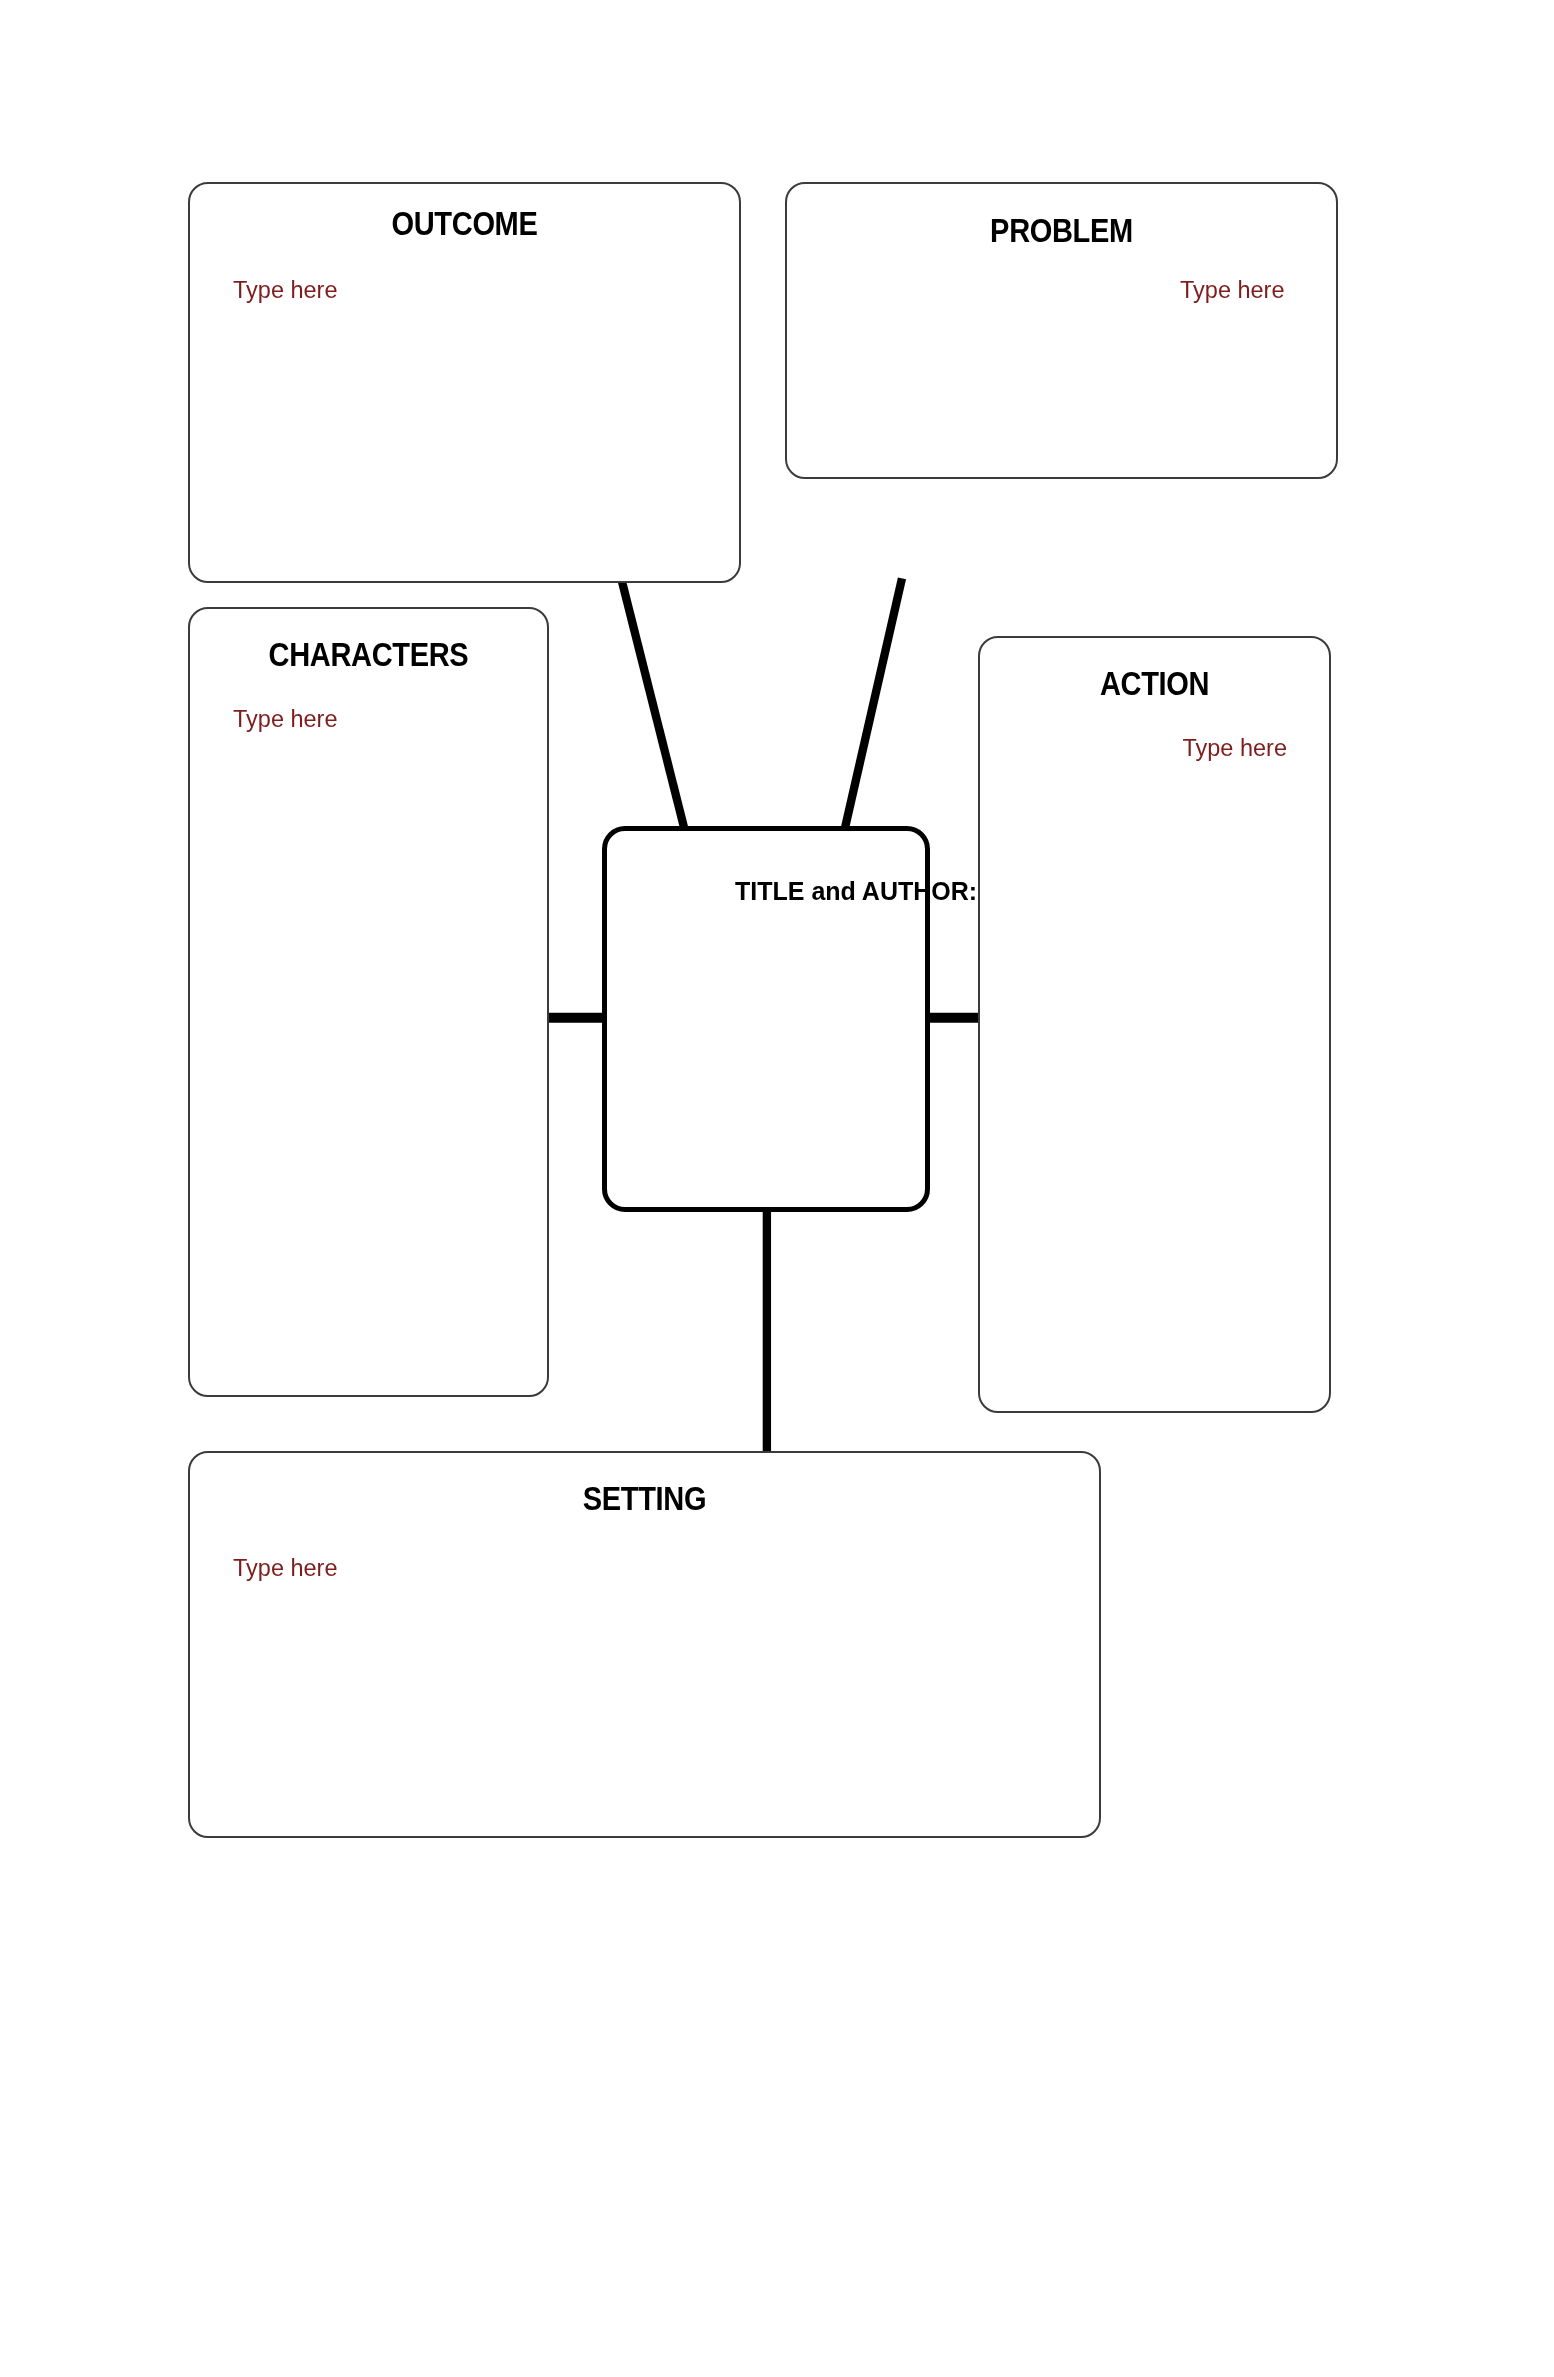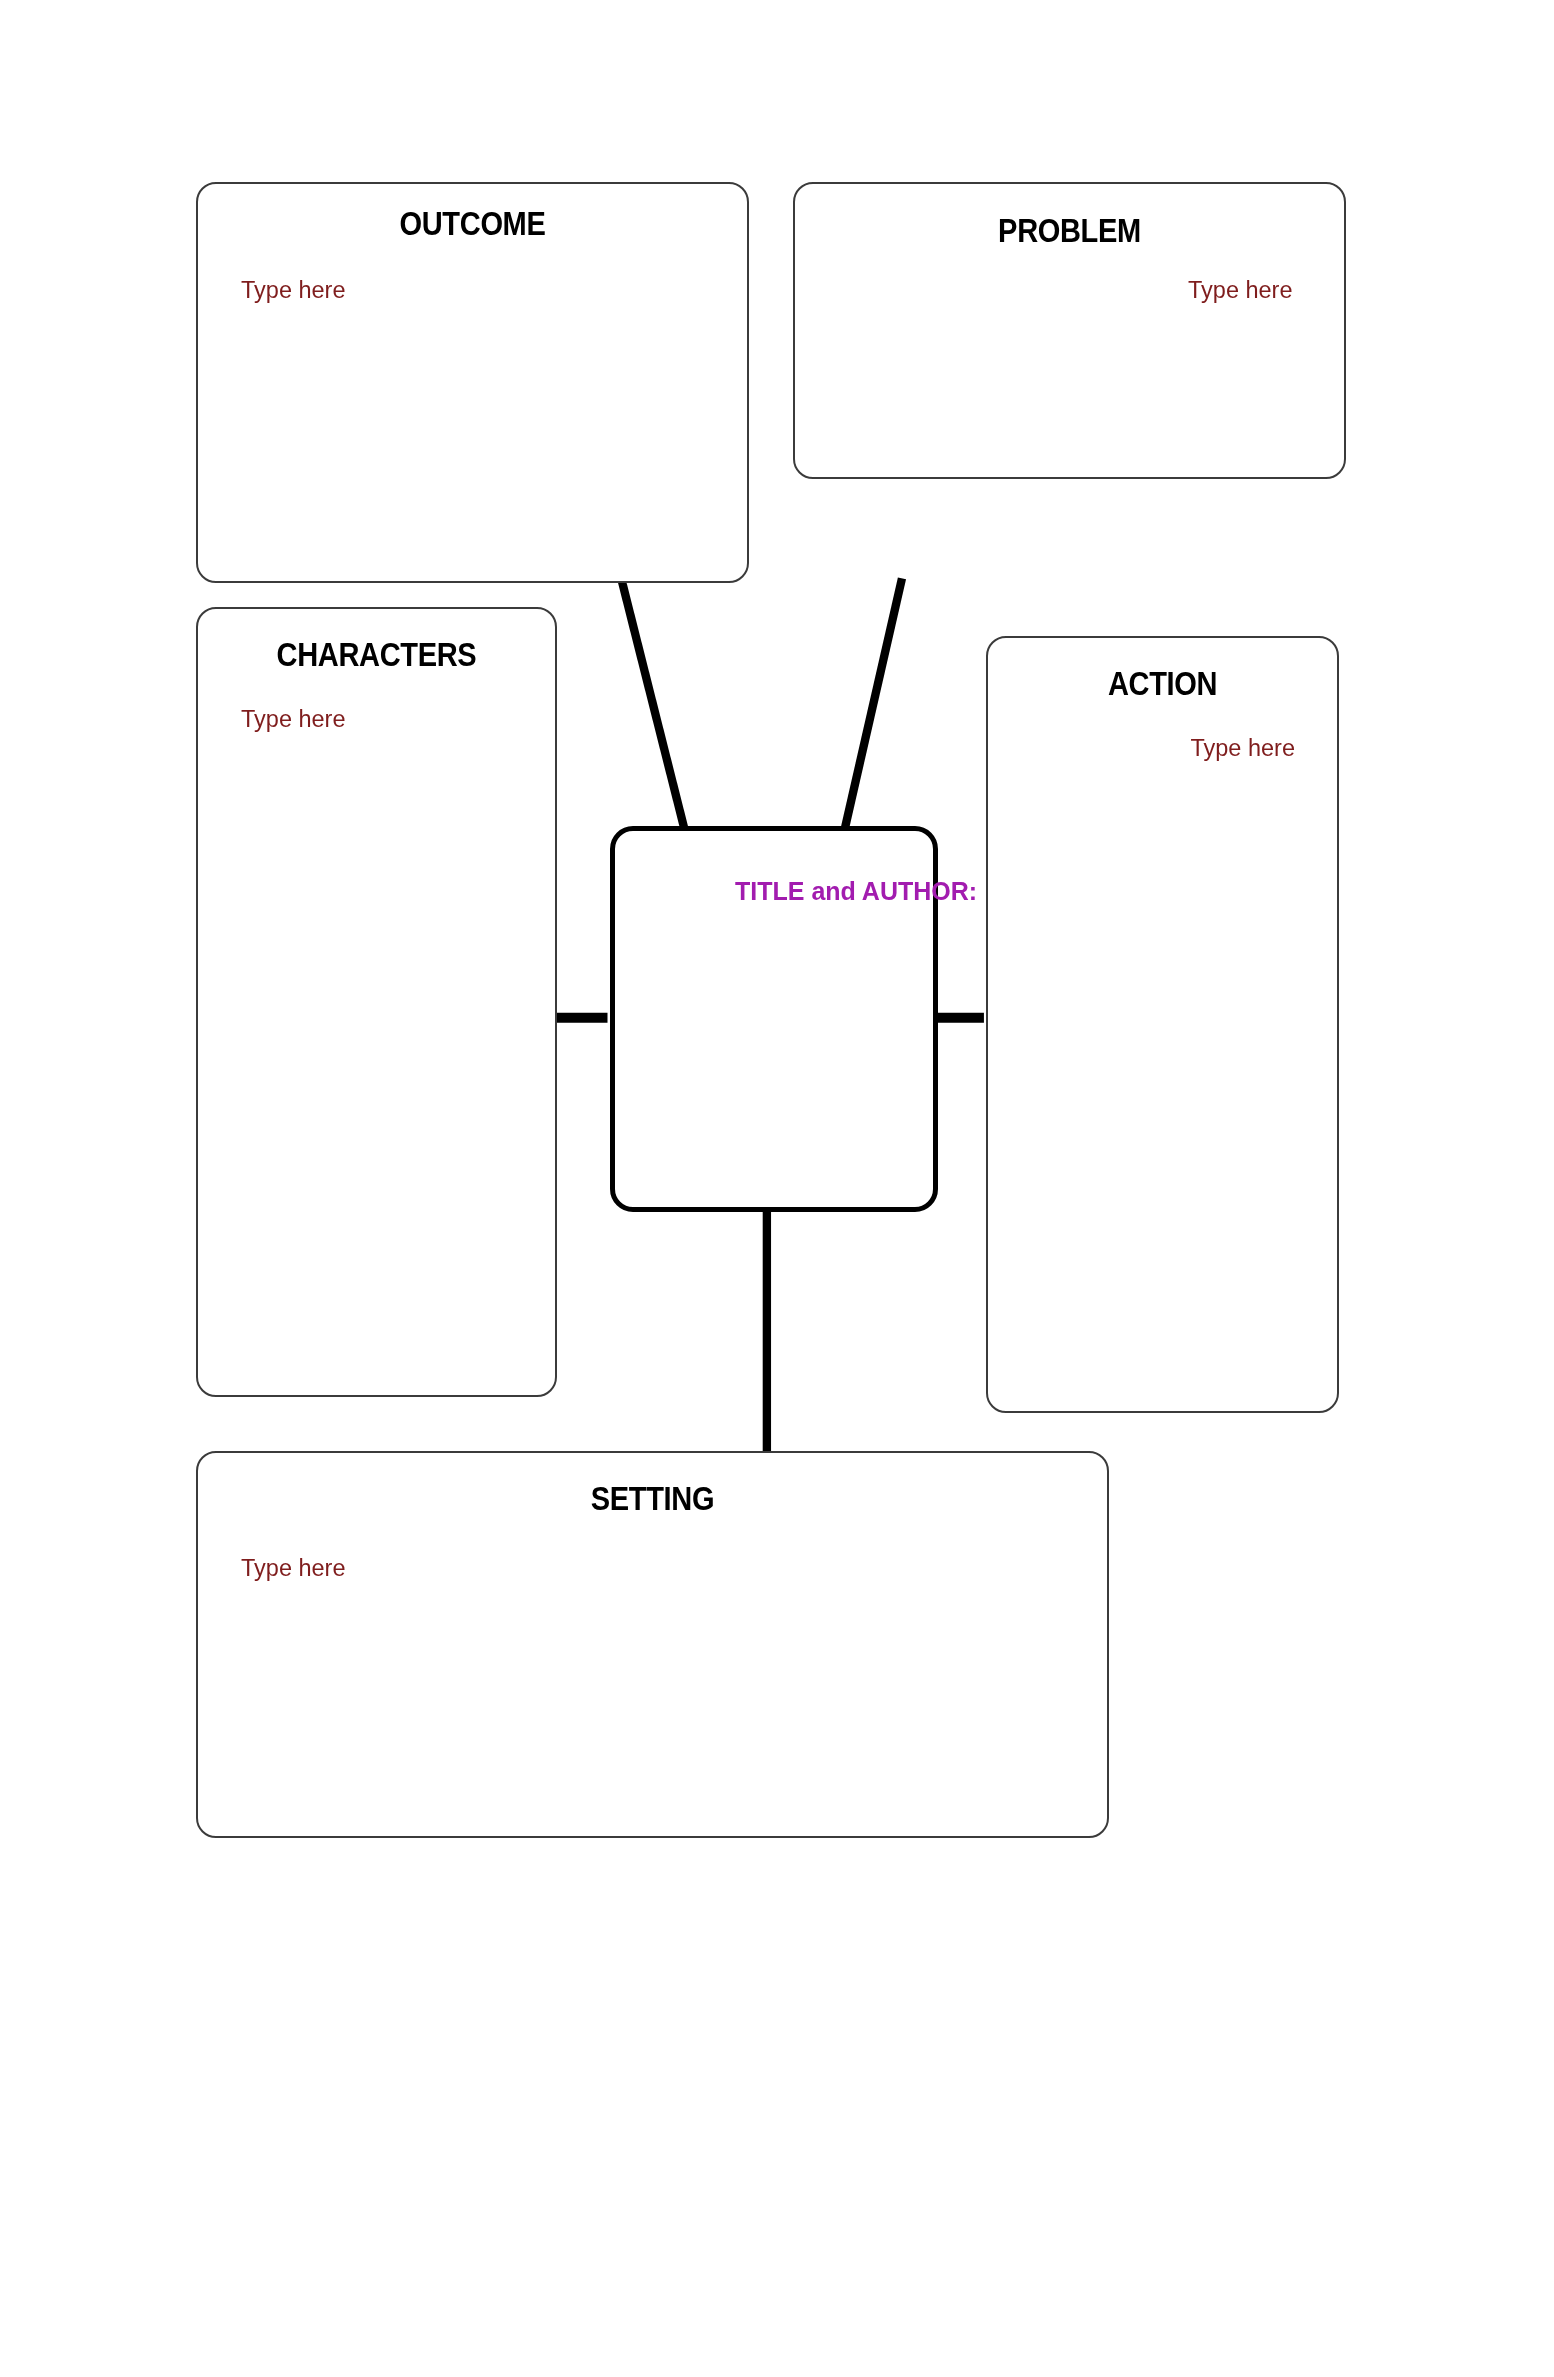--- a/index.html
+++ b/index.html
@@ -33,21 +33,20 @@
   }
 
   
   .box {
     position: absolute;
     box-sizing: border-box;
     background: #ffffff;
     border: 2.3px solid #3b3b3b;
     border-radius: 20px;
     z-index: 2;
-    margin-left: 8px;
   }
 
   
   .box--center {
     border: 5.3px solid #000000;
     border-radius: 23px;
     z-index: 3;
   }
 
   
@@ -75,21 +74,21 @@
   }
   .placeholder--left   { text-align: left; }
   .placeholder--right  { text-align: right; }
 
   
   .center-caption {
     position: absolute;
     font-weight: bold;
     font-size: 25px;
     line-height: 1.0;
-    color: #a21caf;
+    color: #000000;
     white-space: nowrap;
     z-index: 4;
   }
 
   
   #box-outcome     { left: 188px;  top: 182px;  width: 553px;  height: 401px; }
   #box-problem     { left: 785px; top: 182px;  width: 553px;  height: 297px; }
   #box-characters  { left: 188px;  top: 607px;  width: 361px;  height: 790px; }
   #box-action      { left: 978px; top: 636px;  width: 353px;  height: 777px; }
   #box-setting     { left: 188px;  top: 1451px; width: 913px; height: 387px; }

